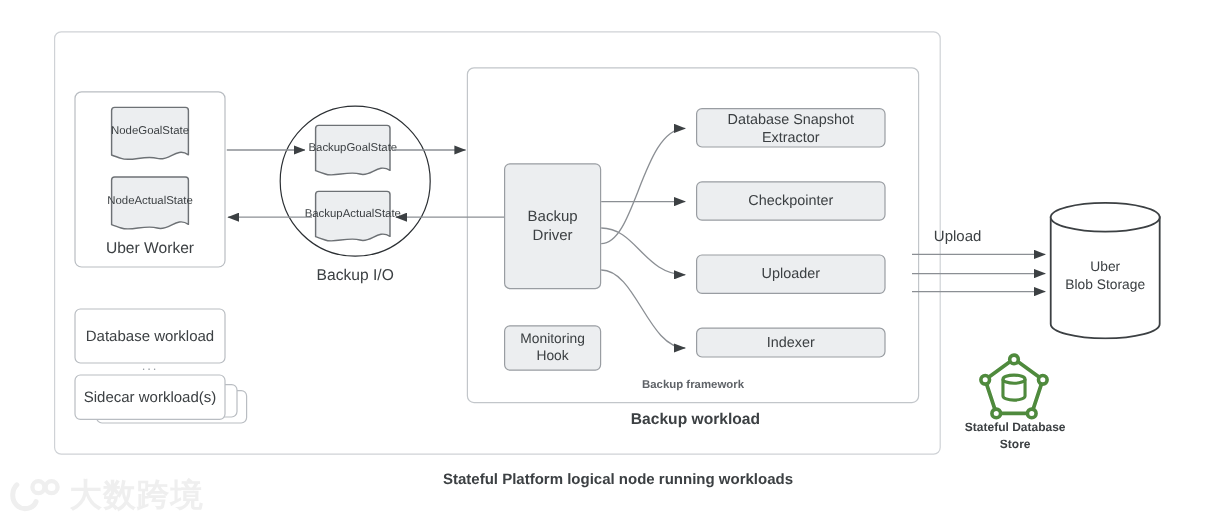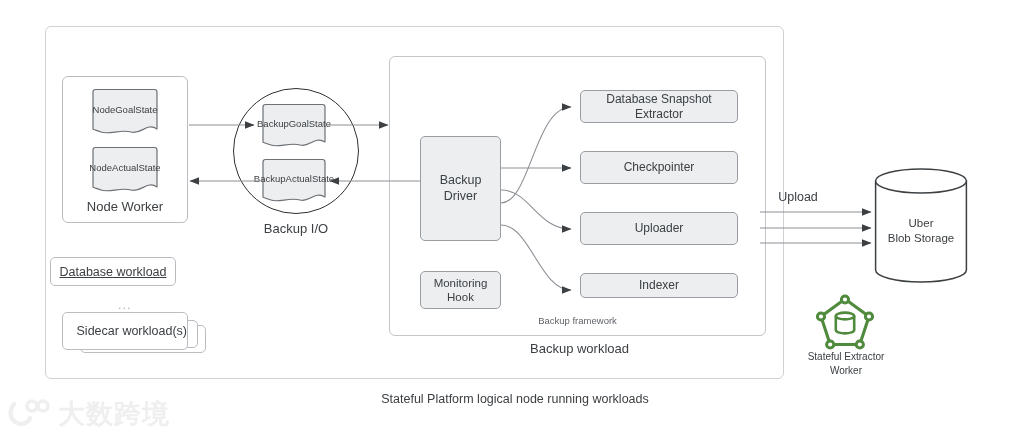--- a/index.html
+++ b/index.html
@@ -40,20 +40,21 @@
     line-height:1.25;
   }
   .label{
     color:#3c4043;
     text-align:center;
     white-space:pre;
   }
   .caption{
     color:#3c4043;
     text-align:center;
+    font-weight:bold;
   }
 
   
   .docshape{position:absolute;}
   .docshape svg{position:absolute;left:0;top:0;}
   .docshape .dtext{
     position:absolute;left:0;right:0;top:0;
     display:flex;align-items:center;justify-content:center;
     color:#3c4043;text-align:center;line-height:1.2;
     pointer-events:none;
@@ -127,31 +128,31 @@
     <svg width="68" height="50" viewBox="0 0 68 50">
       <path d="M2,4 Q2,1.5 4.5,1.5 L63.5,1.5 Q66,1.5 66,4 L66,41
                C56,34 50,47 40,44 C30,41 18,47 10,44 C6,42.6 3.5,41.8 2,41.2 Z" fill="#eceef0" stroke="#6d7175" stroke-width="1.2" stroke-linejoin="round"></path>
     </svg>
     <div class="dtext" style="height:44px;font-size:9.5px;">
       <span>Node</span>
       <span>ActualState</span>
     </div>
   </div>
 
-  <div class="abs label" style="left:62px;top:199px;width:126px;font-size:13px;">Node Worker</div>
-
-  <div class="abs plain-box" style="left:50px;top:257px;width:126px;height:29px;font-size:12.5px;text-decoration:underline;">
+  <div class="abs label" style="left:62px;top:199px;width:126px;font-size:13px;">Uber Worker</div>
+
+  <div class="abs plain-box" style="left:62px;top:257px;width:126px;height:46px;font-size:12.5px;">
     <span>Database workload</span>
   </div>
 
   <div class="abs ellipsis" style="left:62px;top:299px;width:126px;font-size:11px;">...</div>
 
   <div class="abs plain-box" style="left:80px;top:325px;width:126px;height:28px;"></div>
   <div class="abs plain-box" style="left:72px;top:320px;width:126px;height:28px;"></div>
-  <div class="abs plain-box" style="left:62px;top:312px;width:126px;height:38px;font-size:12.5px;justify-content:flex-end;">
+  <div class="abs plain-box" style="left:62px;top:312px;width:126px;height:38px;font-size:12.5px;">
     <span>Sidecar workload(s)</span>
   </div>
 
   <div class="abs io-circle" style="left:233px;top:88px;width:126px;height:126px;"></div>
 
   <div class="docshape" style="left:261px;top:103px;width:66px;height:48px;">
     <svg width="66" height="48" viewBox="0 0 66 48">
       <path d="M2,4 Q2,1.5 4.5,1.5 L61.5,1.5 Q64,1.5 64,4 L64,39
                C54,32.5 48,45 39,42 C29,39 17,45 10,42 C6,40.7 3.5,39.8 2,39.2 Z" fill="#eceef0" stroke="#6d7175" stroke-width="1.2" stroke-linejoin="round"></path>
     </svg>
@@ -236,22 +237,22 @@
         <circle cx="7" cy="22.5" r="3.6"></circle>
       </g>
       <g stroke="#4f8a3d" stroke-width="2.6" fill="none">
         <ellipse cx="31" cy="22" rx="9.2" ry="3.4"></ellipse>
         <path d="M21.8,22 L21.8,36 A9.2,3.4 0 0 0 40.2,36 L40.2,22"></path>
       </g>
     </svg>
   </div>
 
   <div class="abs caption" style="left:790px;top:350px;width:112px;font-size:10px;line-height:1.35;">
-    <div>Stateful Extractor</div>
-    <div>Worker</div>
+    <div>Stateful Database</div>
+    <div>Store</div>
   </div>
 
   <div class="abs caption" style="left:245px;top:392px;width:540px;font-size:12.5px;">Stateful Platform logical node running workloads</div>
 
   <div class="watermark" style="left:8px;top:398px;">
     <svg class="wm-mark" width="44" height="30" viewBox="0 0 44 30">
       <path d="M6,6 C2,10 1,18 6,23 C11,28 20,26 22,20" fill="none" stroke="#efefef" stroke-width="4.2" stroke-linecap="round"></path>
       <circle cx="24" cy="8" r="5" fill="none" stroke="#efefef" stroke-width="3.6"></circle>
       <circle cx="35" cy="8" r="5" fill="none" stroke="#efefef" stroke-width="3.6"></circle>
     </svg>

